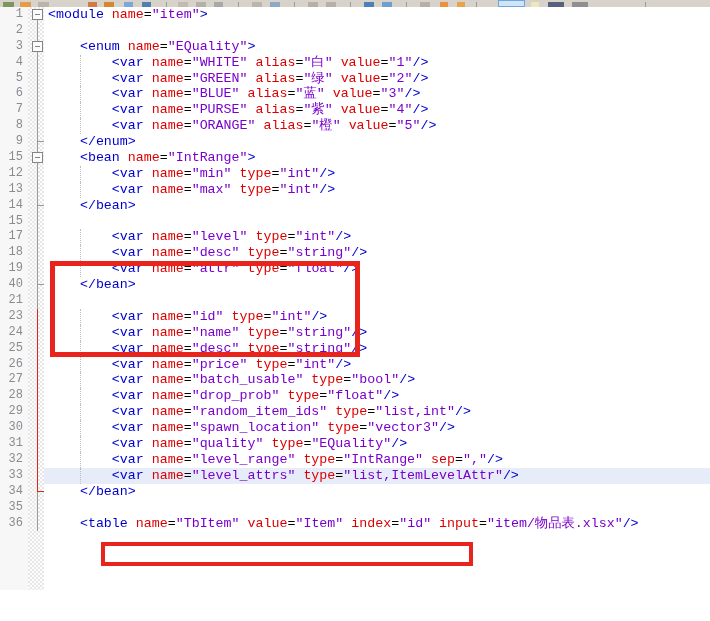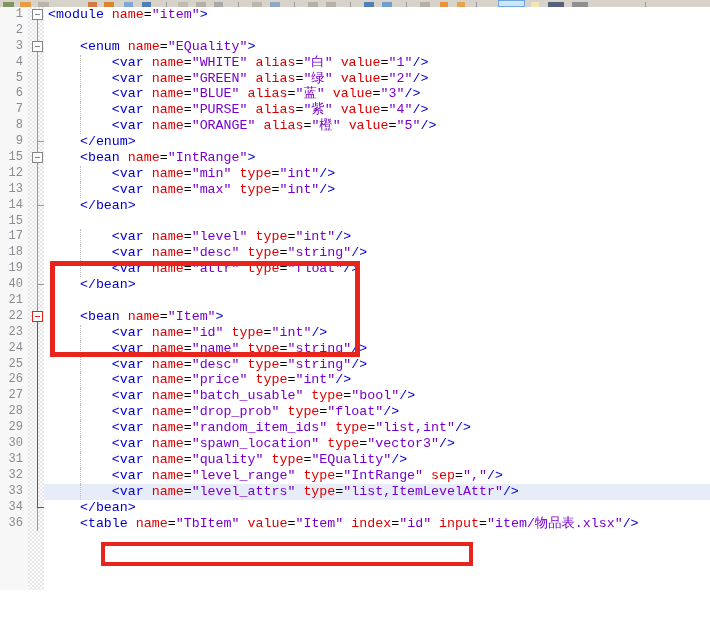--- a/index.html
+++ b/index.html
@@ -248,29 +248,20 @@
         </div>
         <div class="row">
           <span class="ln">21</span>
           <span class="fold">
             <i class="v vt g"></i>
             <i class="v vb g"></i>
           </span>
           <span class="code"></span>
         </div>
         <div class="row">
-          <span class="ln">22</span>
-          <span class="fold">
-            <i class="v vt g"></i>
-            <i class="v vb r"></i>
-            <i class="fbox r"></i>
-          </span>
-          <span class="code"><span style="color: rgb(0, 0, 0);">    </span><span style="color: rgb(0, 0, 204);">&lt;bean</span><span style="color: rgb(0, 0, 0);"> </span><span style="color: rgb(221, 0, 0);">name</span><span style="color: rgb(0, 0, 0);">=</span><span style="color: rgb(122, 0, 204);">"Item"</span><span style="color: rgb(0, 0, 204);">&gt;</span></span>
-        </div>
-        <div class="row">
           <span class="ln">23</span>
           <span class="fold">
             <i class="v vt r"></i>
             <i class="v vb r"></i>
           </span>
           <span class="code"><i class="guide"></i><span style="color: rgb(0, 0, 0);">        </span><span style="color: rgb(0, 0, 204);">&lt;var</span><span style="color: rgb(0, 0, 0);"> </span><span style="color: rgb(221, 0, 0);">name</span><span style="color: rgb(0, 0, 0);">=</span><span style="color: rgb(122, 0, 204);">"id"</span><span style="color: rgb(0, 0, 0);"> </span><span style="color: rgb(221, 0, 0);">type</span><span style="color: rgb(0, 0, 0);">=</span><span style="color: rgb(122, 0, 204);">"int"</span><span style="color: rgb(0, 0, 204);">/&gt;</span></span>
         </div>
         <div class="row">
           <span class="ln">24</span>
           <span class="fold">
@@ -352,20 +343,28 @@
           <span class="code"><i class="guide"></i><span style="color: rgb(0, 0, 0);">        </span><span style="color: rgb(0, 0, 204);">&lt;var</span><span style="color: rgb(0, 0, 0);"> </span><span style="color: rgb(221, 0, 0);">name</span><span style="color: rgb(0, 0, 0);">=</span><span style="color: rgb(122, 0, 204);">"level_attrs"</span><span style="color: rgb(0, 0, 0);"> </span><span style="color: rgb(221, 0, 0);">type</span><span style="color: rgb(0, 0, 0);">=</span><span style="color: rgb(122, 0, 204);">"list,ItemLevelAttr"</span><span style="color: rgb(0, 0, 204);">/&gt;</span></span>
         </div>
         <div class="row">
           <span class="ln">34</span>
           <span class="fold">
             <i class="v vt r"></i>
             <i class="v vb g"></i>
             <i class="tick r"></i>
           </span>
           <span class="code"><span style="color: rgb(0, 0, 0);">    </span><span style="color: rgb(0, 0, 204);">&lt;/bean&gt;</span></span>
+        </div>
+        <div class="row">
+          <span class="ln">35</span>
+          <span class="fold">
+            <i class="v vt g"></i>
+            <i class="v vb g"></i>
+          </span>
+          <span class="code"></span>
         </div>
         <div class="row">
           <span class="ln">36</span>
           <span class="fold">
             <i class="v vt g"></i>
             <i class="v vb g"></i>
           </span>
           <span class="code"><span style="color: rgb(0, 0, 0);">    </span><span style="color: rgb(0, 0, 204);">&lt;table</span><span style="color: rgb(0, 0, 0);"> </span><span style="color: rgb(221, 0, 0);">name</span><span style="color: rgb(0, 0, 0);">=</span><span style="color: rgb(122, 0, 204);">"TbItem"</span><span style="color: rgb(0, 0, 0);"> </span><span style="color: rgb(221, 0, 0);">value</span><span style="color: rgb(0, 0, 0);">=</span><span style="color: rgb(122, 0, 204);">"Item"</span><span style="color: rgb(0, 0, 0);"> </span><span style="color: rgb(221, 0, 0);">index</span><span style="color: rgb(0, 0, 0);">=</span><span style="color: rgb(122, 0, 204);">"id"</span><span style="color: rgb(0, 0, 0);"> </span><span style="color: rgb(221, 0, 0);">input</span><span style="color: rgb(0, 0, 0);">=</span><span style="color: rgb(122, 0, 204);">"item/物品表.xlsx"</span><span style="color: rgb(0, 0, 204);">/&gt;</span></span>
         </div>
       </div>

